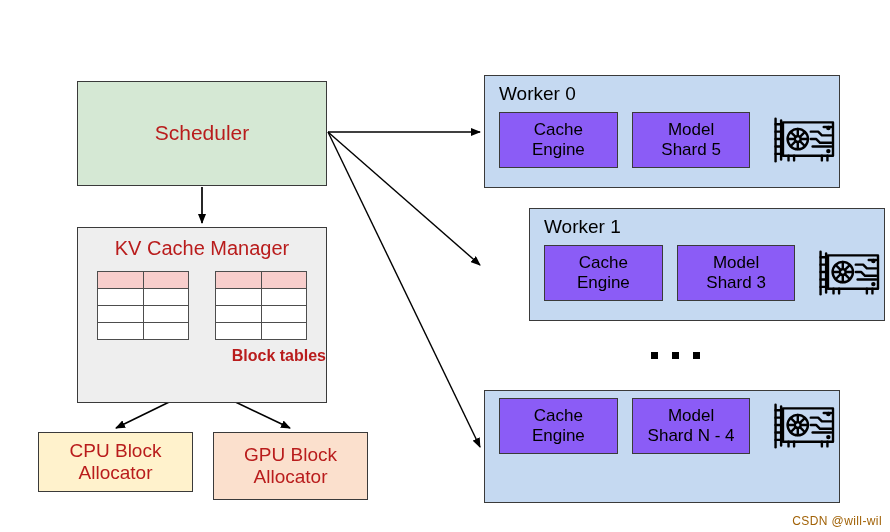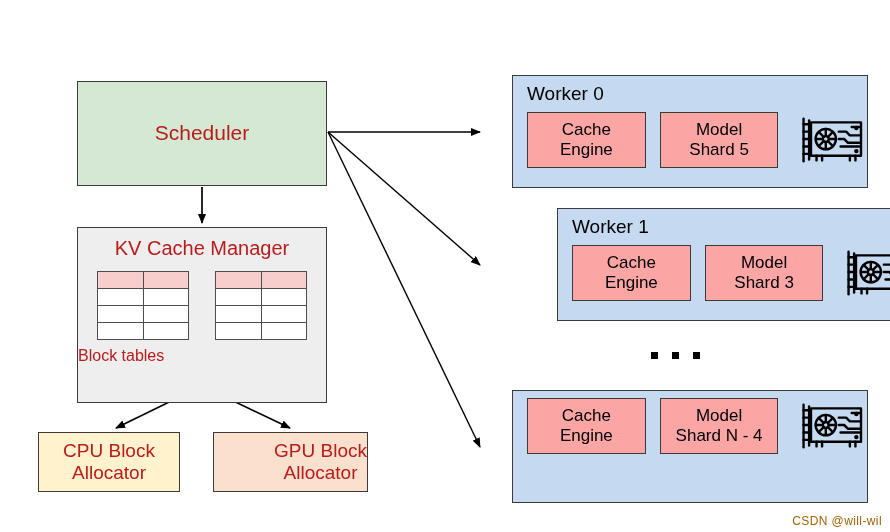--- a/index.html
+++ b/index.html
@@ -78,47 +78,47 @@
     width: 50%;
     padding: 0;
     background: #ffffff;
   }
   .block-table tr.highlight td {
     background: #f8cecc;
   }
   #kv-manager .kv-caption {
     margin-top: 7px;
     font-size: 16px;
-    text-align: left;
+    text-align: right;
+    font-weight: bold;
   }
 
   
   #cpu-allocator {
     left: 38px;
     top: 432px;
-    width: 142px;
+    width: 155px;
     height: 60px;
     background: #fff2cc;
     font-size: 19px;
   }
   #gpu-allocator {
     left: 213px;
     top: 432px;
     width: 155px;
-    height: 60px;
+    height: 68px;
     background: #fbe0cd;
     font-size: 19px;
-    justify-content: flex-end;
   }
 
   
   .worker {
     position: absolute;
     box-sizing: border-box;
-    left: 512px;
+    left: 484px;
     width: 356px;
     height: 113px;
     background: #c5d9f1;
     border: 1.6px solid #3a3a3a;
     display: block;
   }
   .worker-title {
     font-size: 19px;
     color: #000;
     margin: 7px 0 0 14px;
@@ -126,21 +126,21 @@
   .worker-body {
     display: flex;
     align-items: center;
     margin: 6px 0 0 14px;
     gap: 14px;
   }
   .sub-box {
     box-sizing: border-box;
     width: 128px;
     height: 56px;
-    background: #fca5a5;
+    background: #8b5cf6;
     border: 1.6px solid #3a3a3a;
     display: flex;
     align-items: center;
     justify-content: center;
     text-align: center;
     font-size: 17px;
     line-height: 1.2;
     color: #000;
   }
   .gpu-icon {

